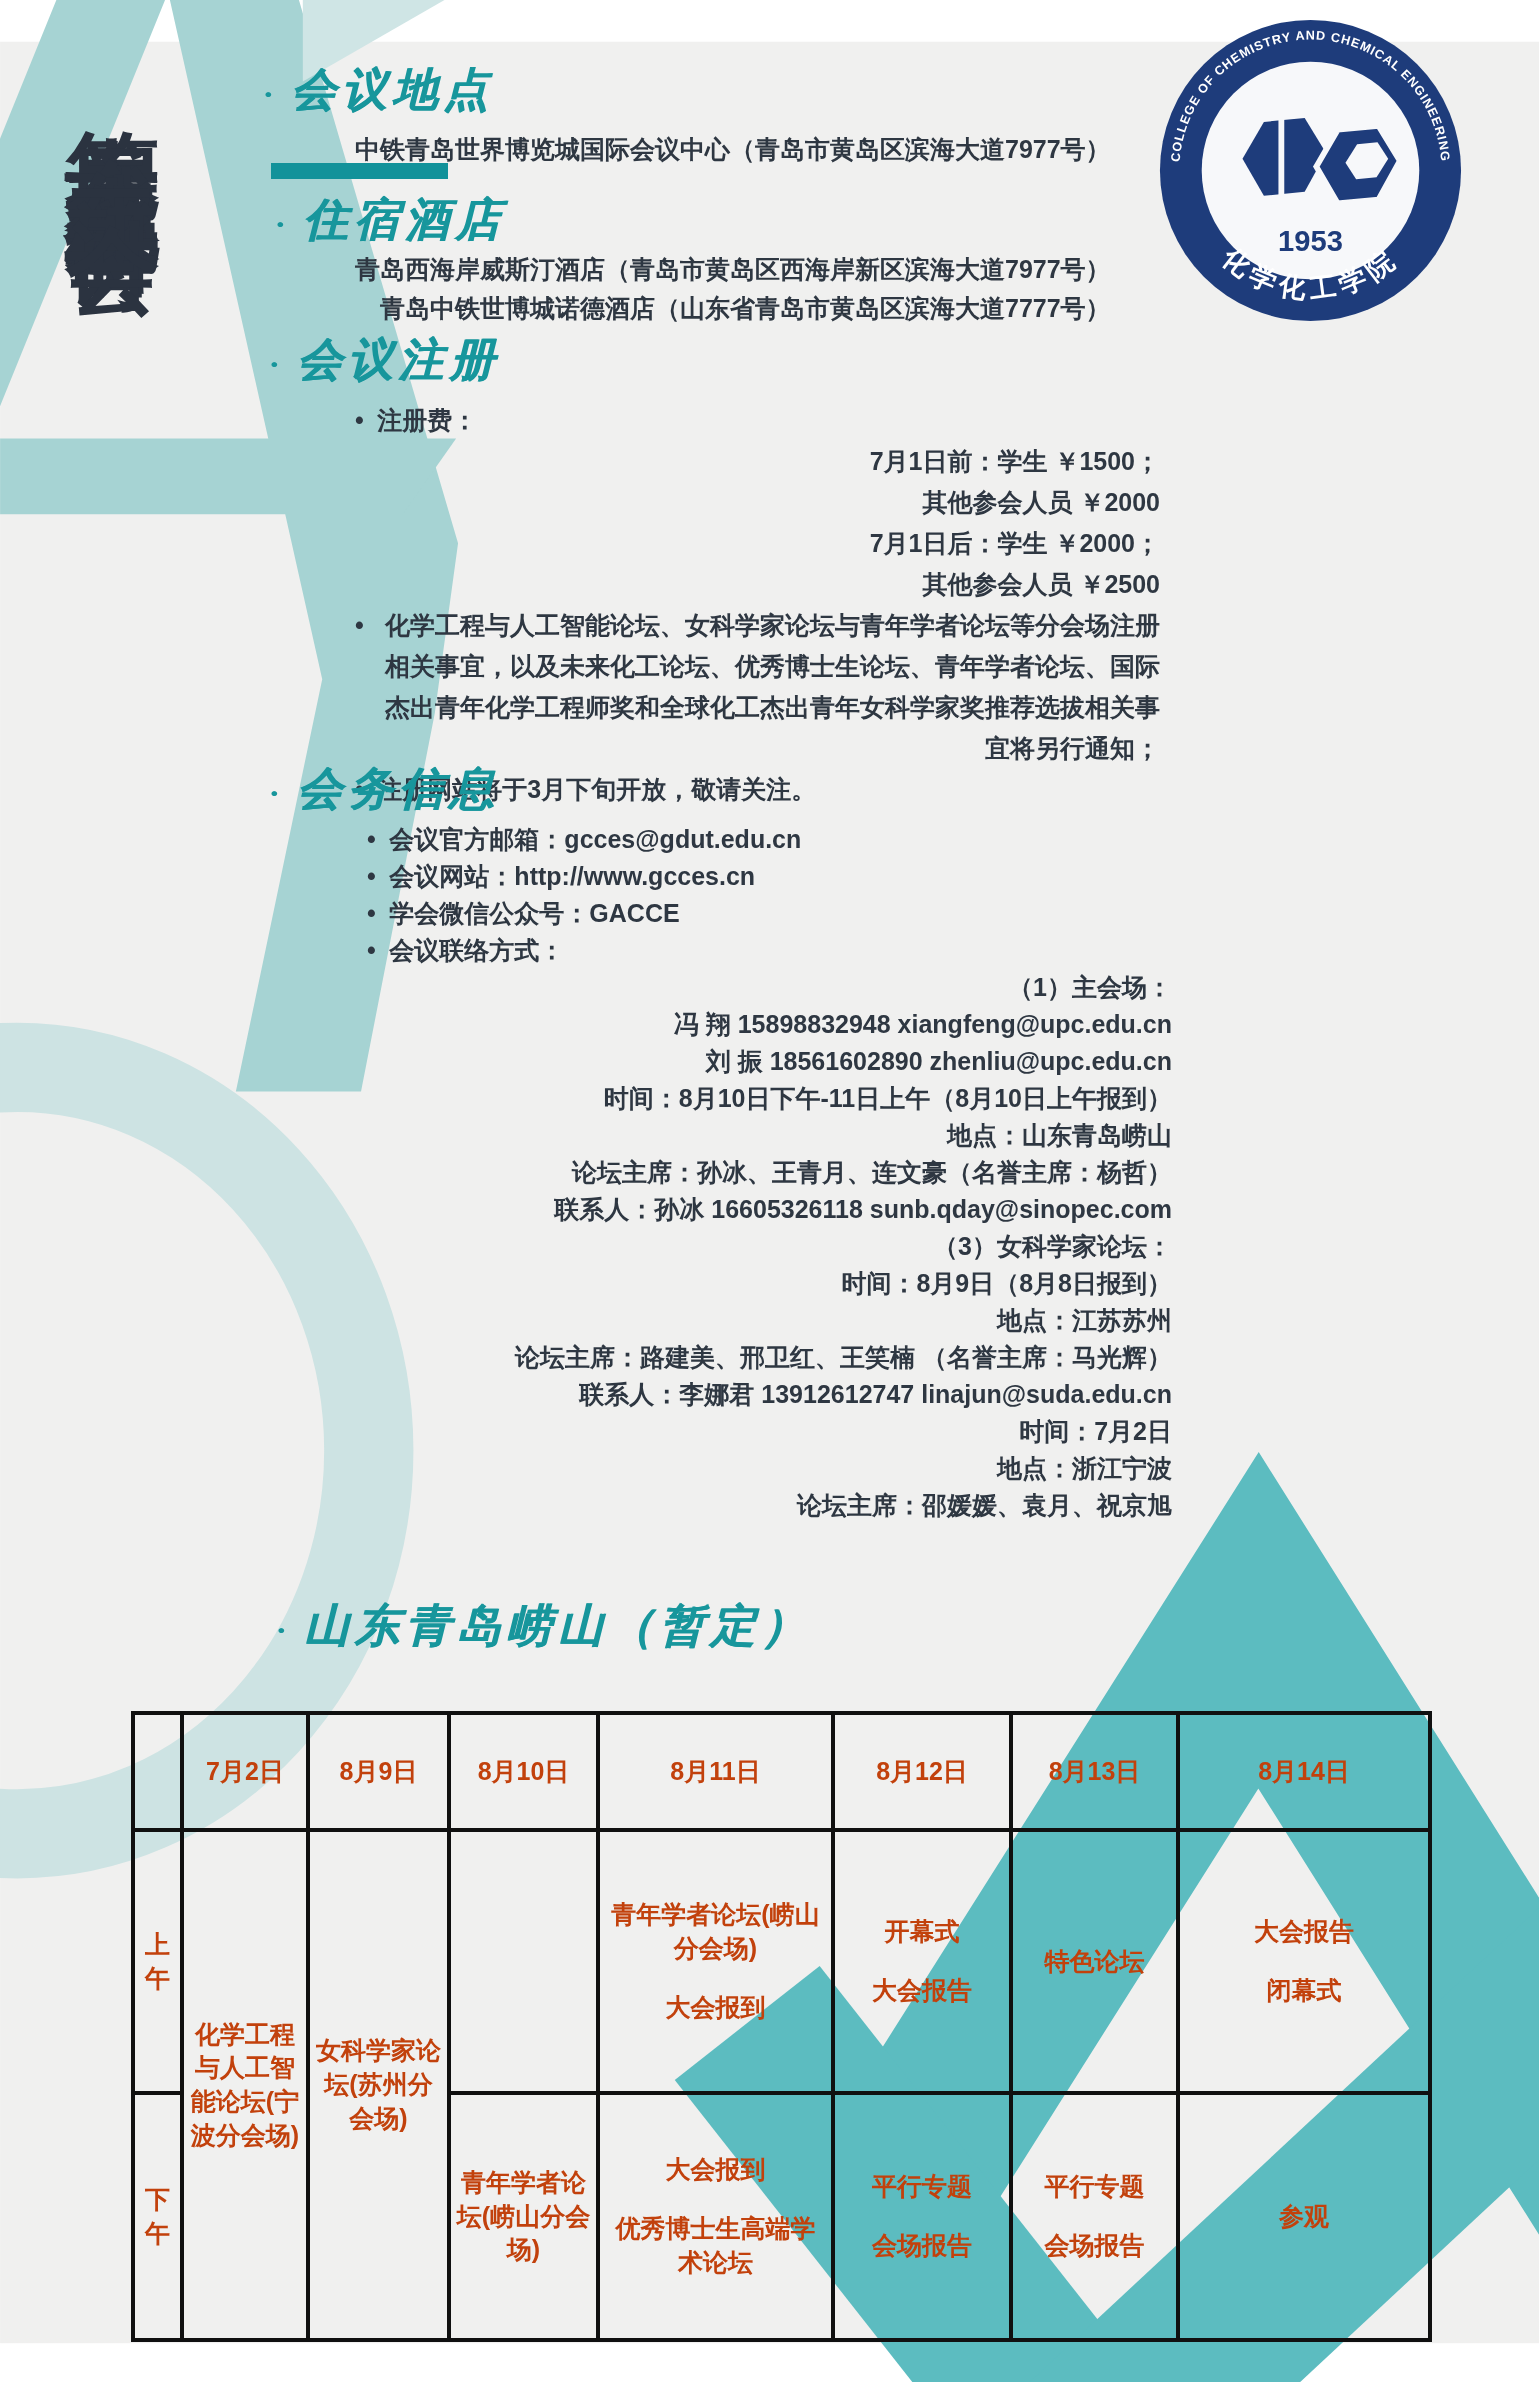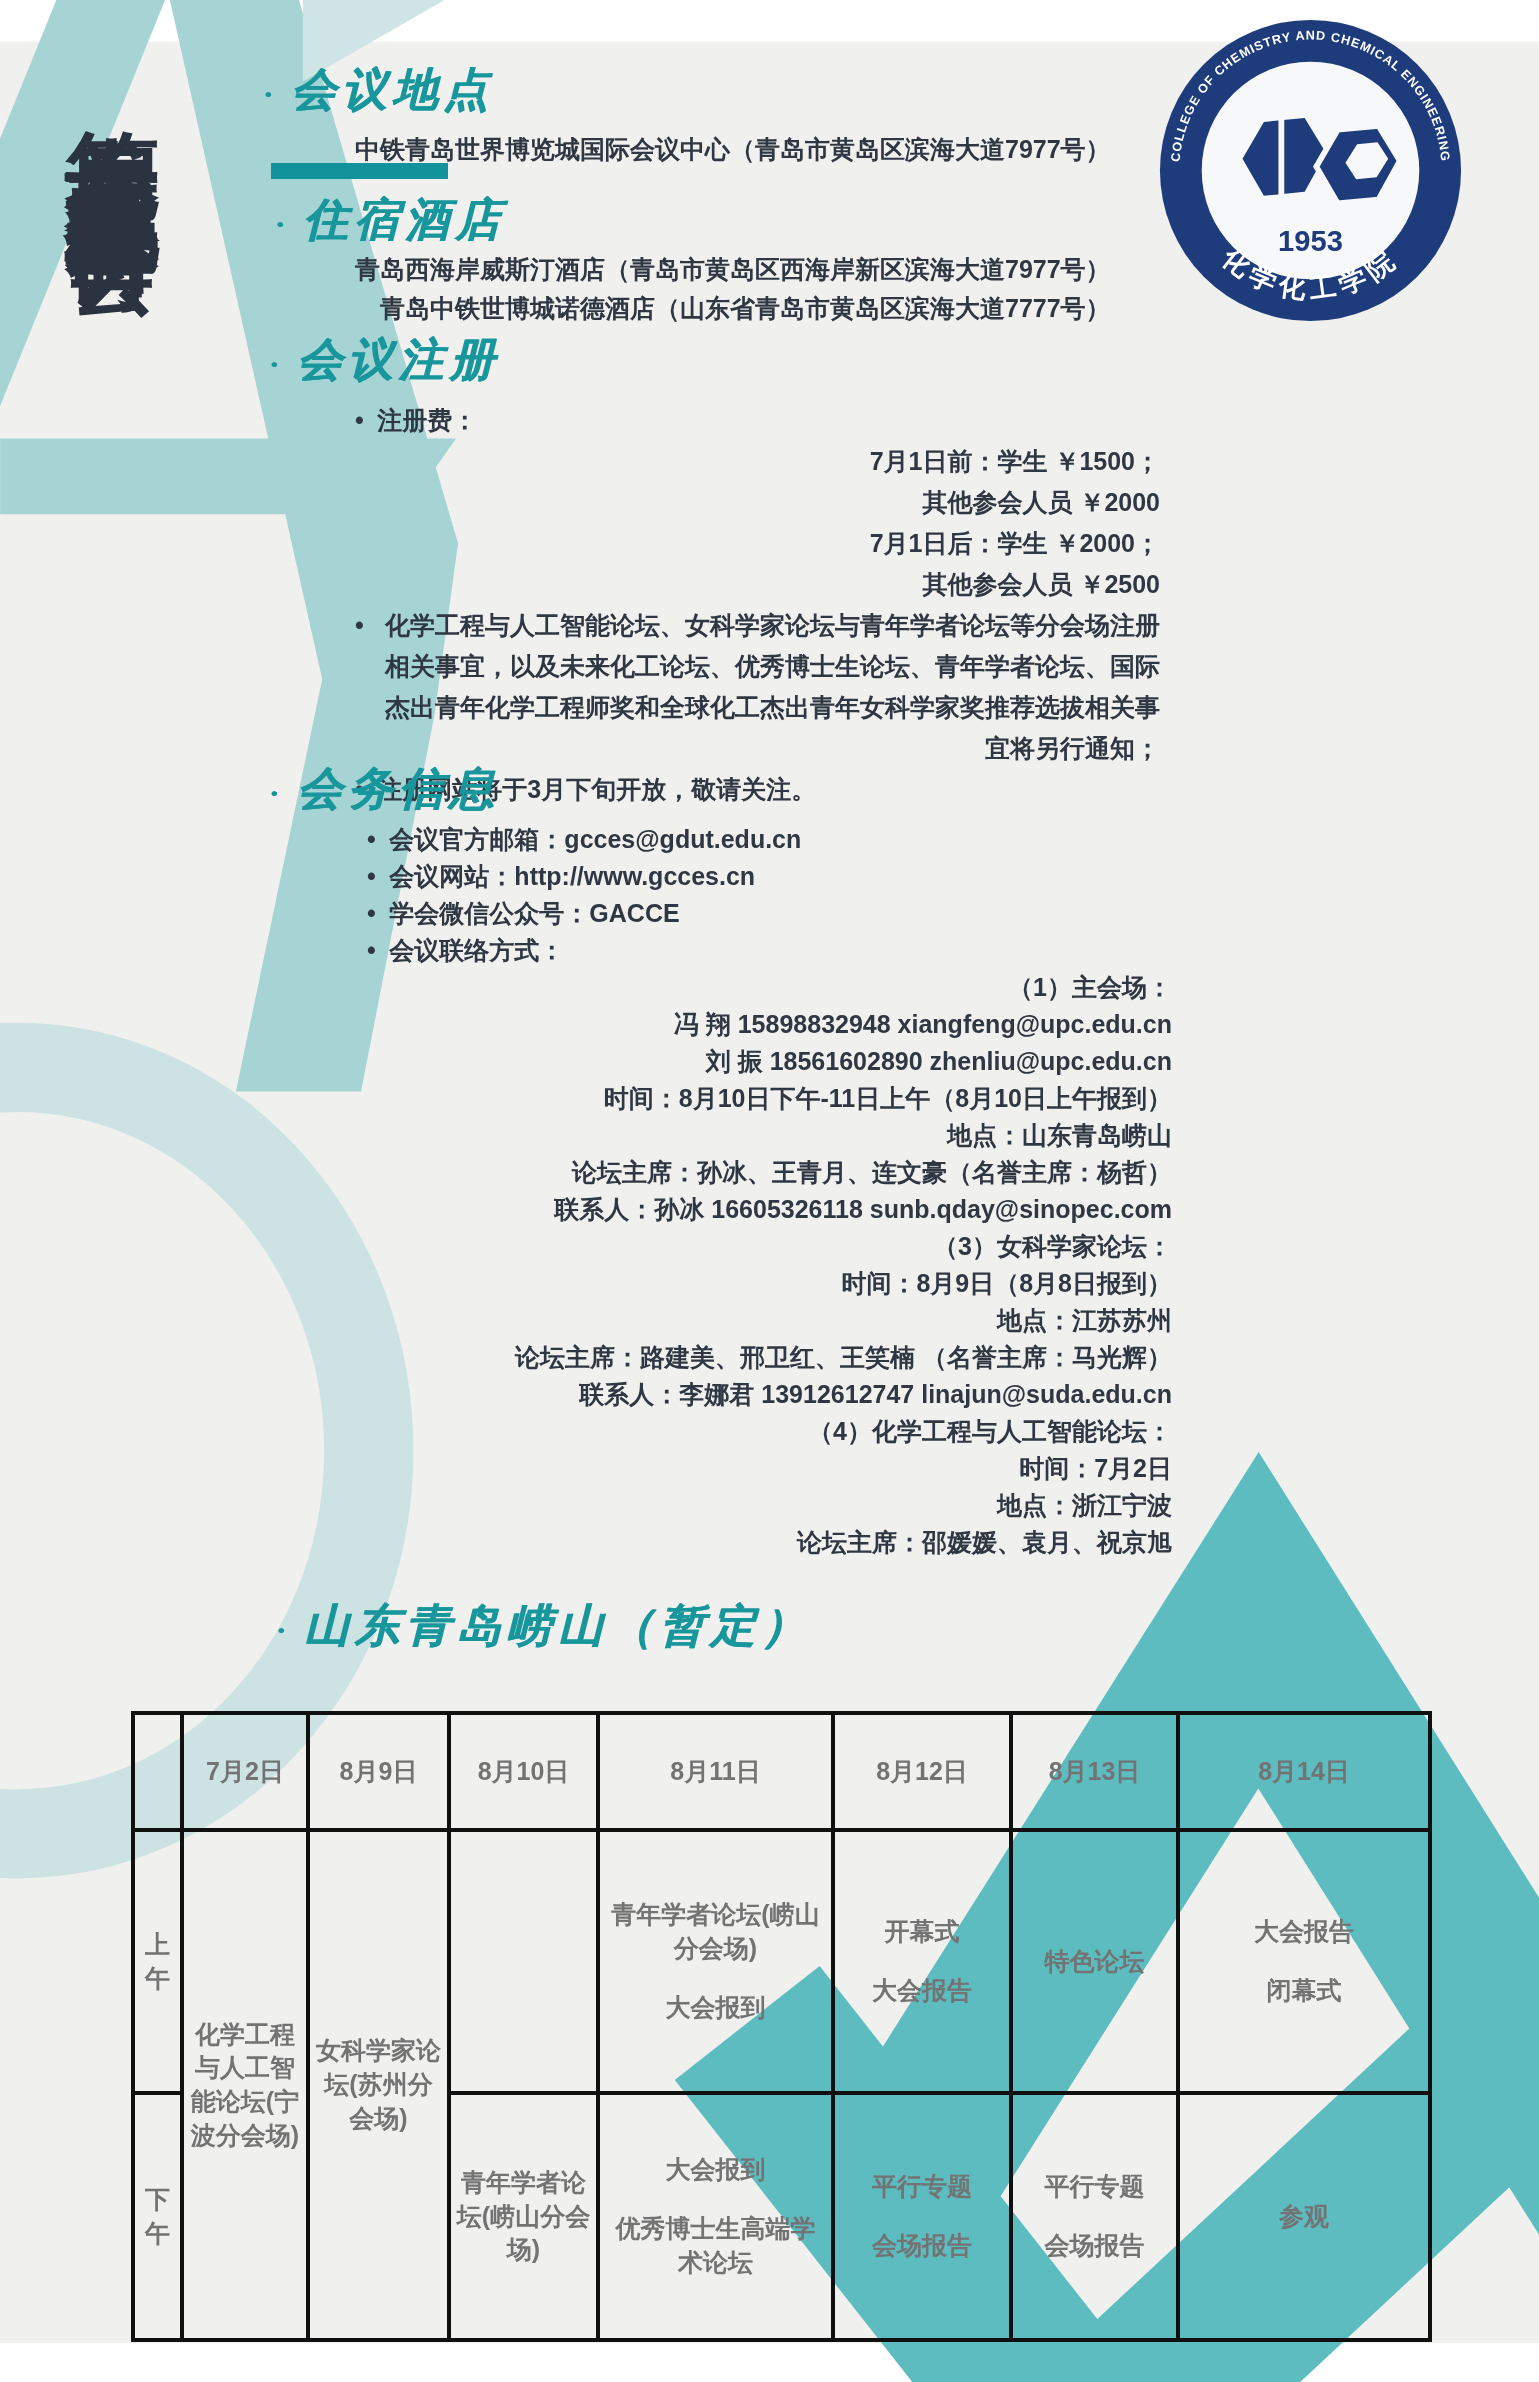--- a/index.html
+++ b/index.html
@@ -33,21 +33,21 @@
   .indent1{padding-left:16.5px;}
   .indent2{padding-left:31px;}
   .lh42 div{line-height:41px;}
   .lh38 div{line-height:37px;}
   
   table.sched{
     border-collapse:collapse;table-layout:fixed;background:transparent;z-index:2;
   }
   table.sched td,table.sched th{
     border:4.9px solid #101010;text-align:center;vertical-align:middle;
-    font-size:25px;font-weight:700;color:#737373;padding:3.9px 5.8px;background:transparent;
+    font-size:25px;font-weight:700;color:#c2410c;padding:3.9px 5.8px;background:transparent;
     line-height:1.35;
   }
   .cp{margin:0;}
   .cp + .cp{margin-top:25px;}
 </style>
 </head>
 <body>
 
 <svg id="deco" width="1540" height="2382" viewBox="0 0 1587 2455">
   <rect x="0" y="43" width="1587" height="2372" fill="#f0f0ef"></rect>
@@ -146,21 +146,20 @@
   <div class="indent2">地点：山东青岛崂山</div>
   <div class="indent2">论坛主席：孙冰、王青月、连文豪（名誉主席：杨哲）</div>
   <div class="indent2">联系人：孙冰 16605326118 sunb.qday@sinopec.com</div>
 
   <div style="margin-left:-9.7px">（3）女科学家论坛：</div>
   <div class="indent2">时间：8月9日（8月8日报到）</div>
   <div class="indent2">地点：江苏苏州</div>
   <div class="indent2">论坛主席：路建美、邢卫红、王笑楠 （名誉主席：马光辉）</div>
   <div class="indent2">联系人：李娜君 13912612747 linajun@suda.edu.cn</div>
 
-  <div style="margin-left:-9.7px">（4）化学工程与人工智能论坛：</div>
   <div class="indent2">时间：7月2日</div>
   <div class="indent2">地点：浙江宁波</div>
   <div class="indent2">论坛主席：邵媛媛、袁月、祝京旭</div>
 </div>
 
 <div class="abs hd" style="left:277px;top:1596px"><span class="dot">·</span><span>山东青岛崂山（暂定）</span></div>
 
 <table class="sched abs" style="left:131px;top:1711px;width:1297px">
   <colgroup>
     <col style="width:49px">

